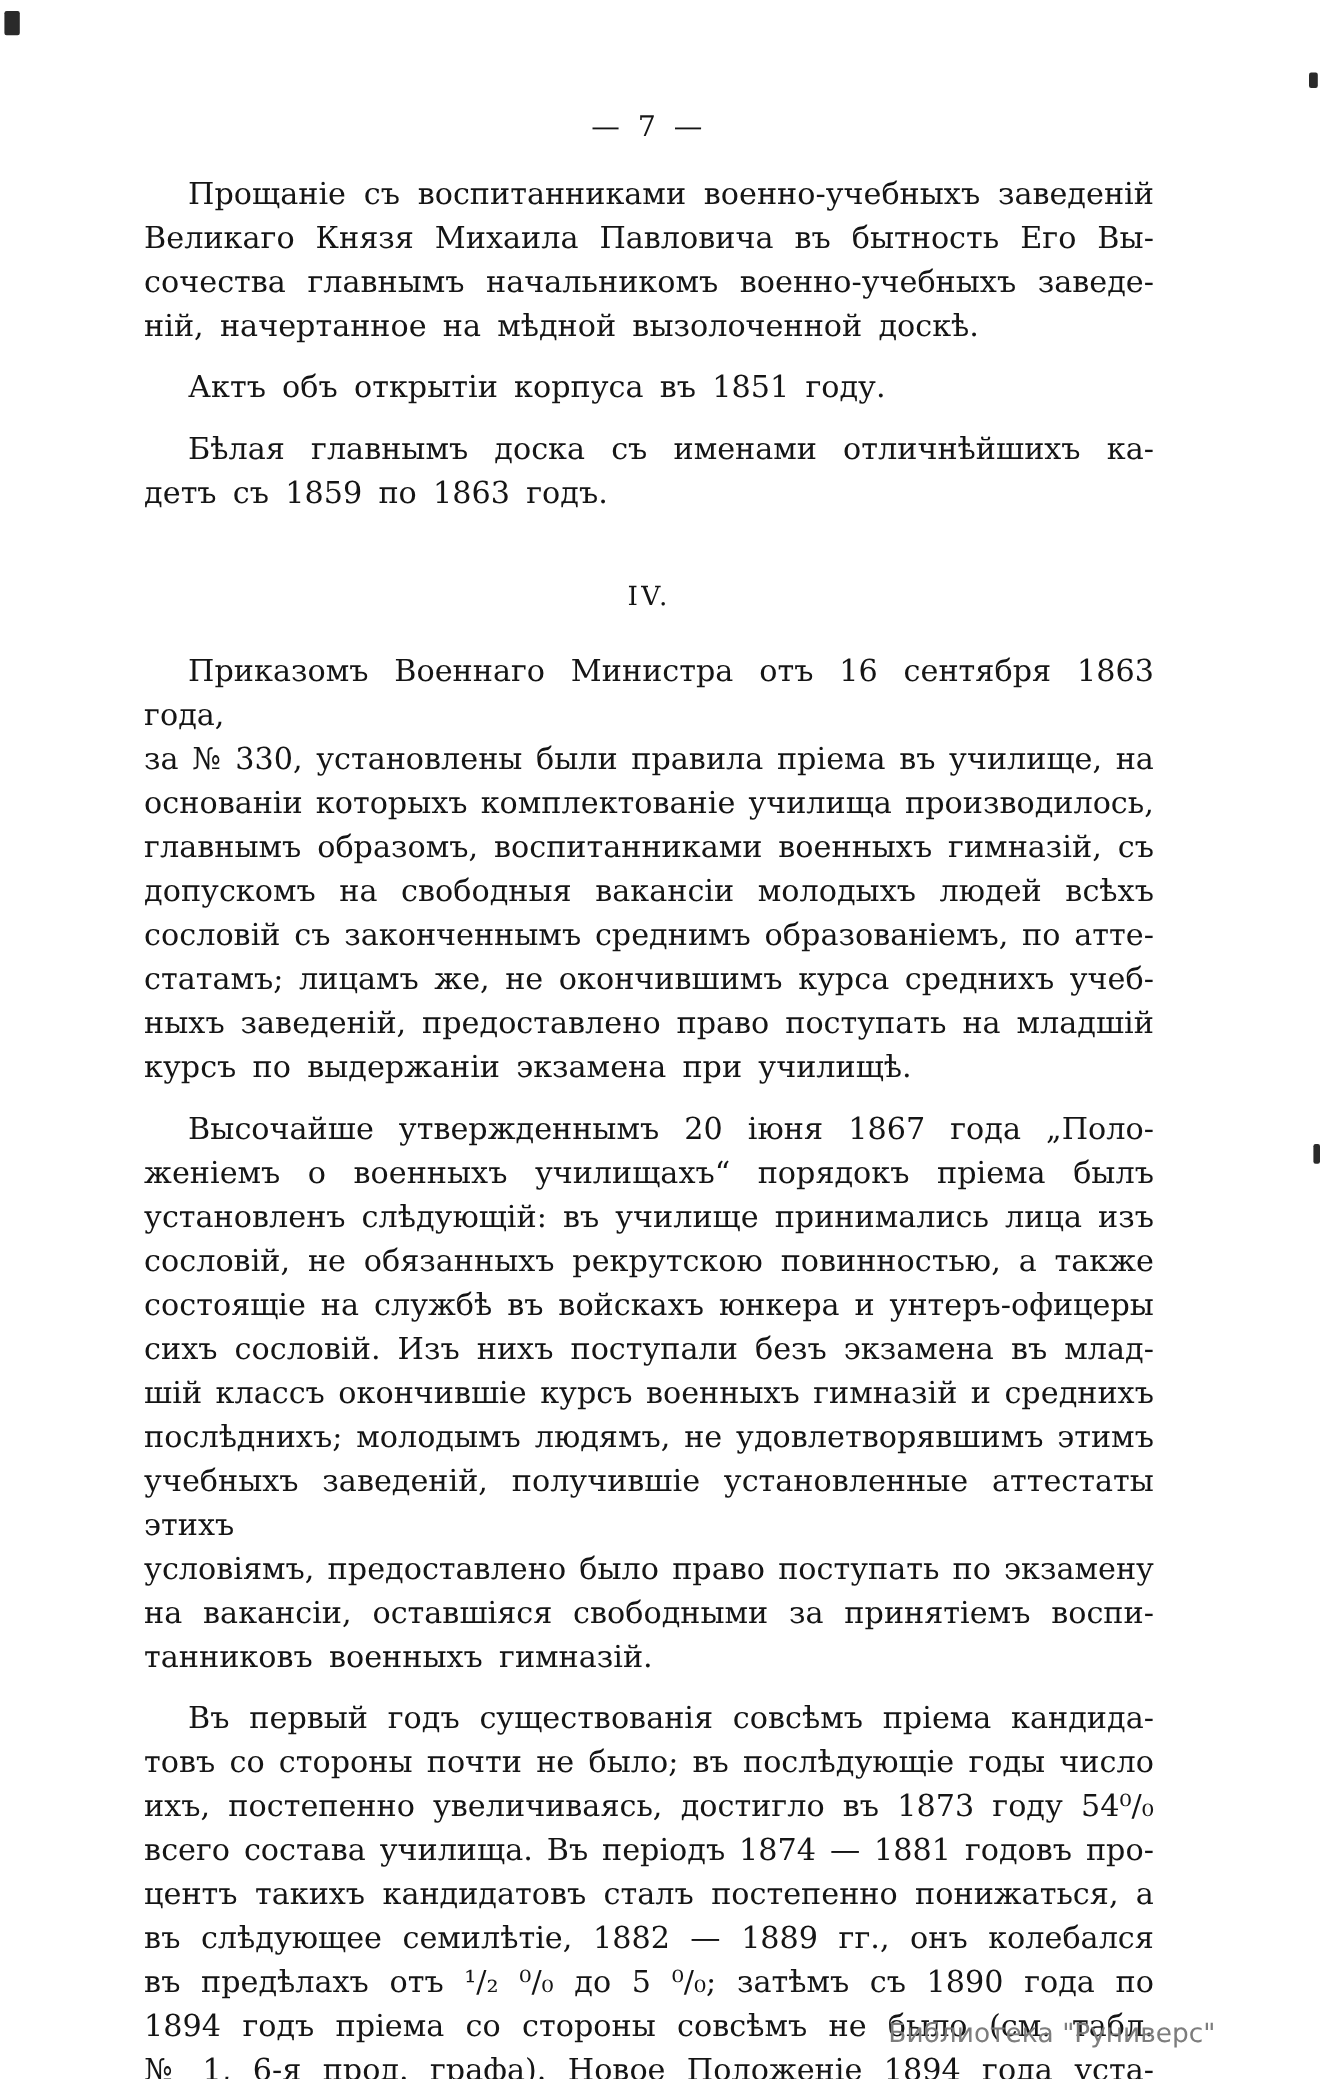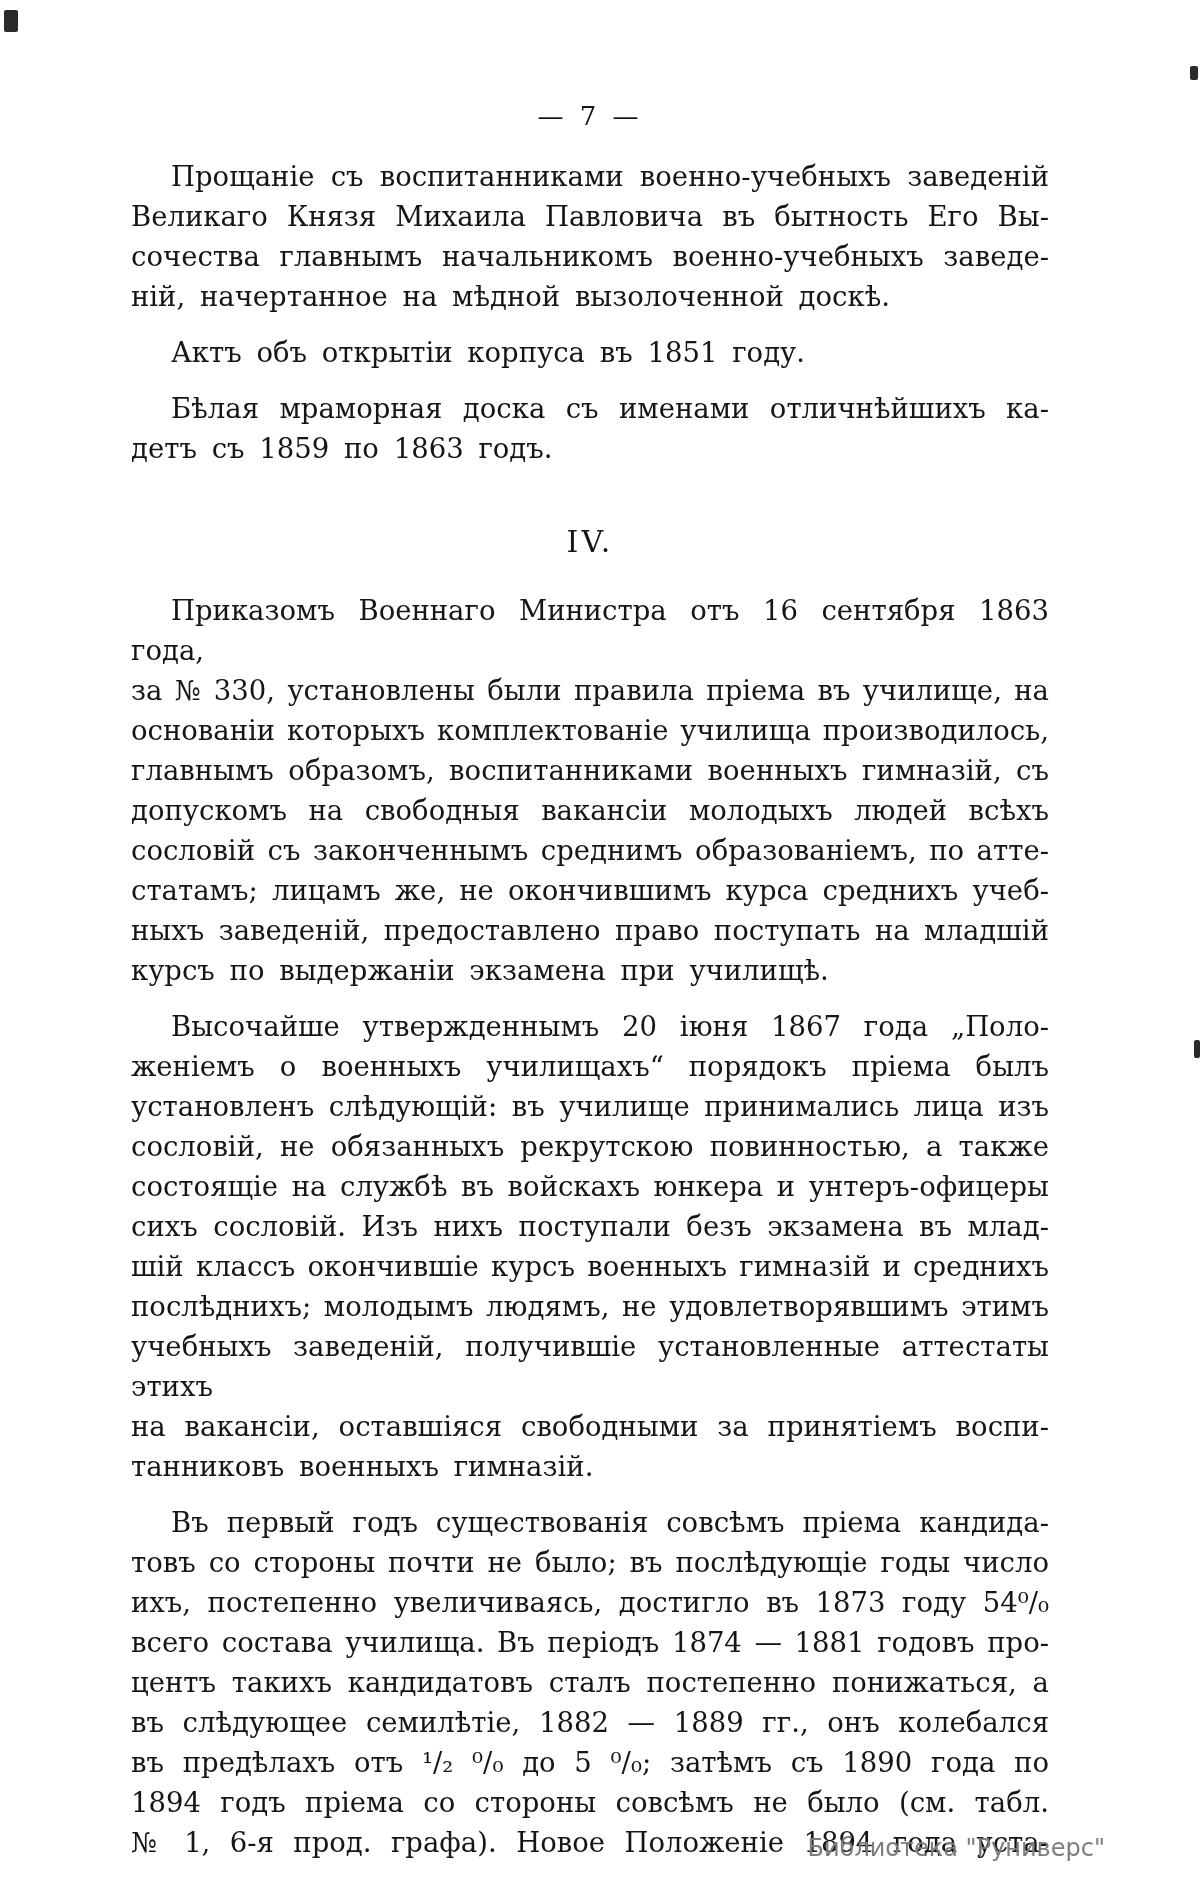--- a/index.html
+++ b/index.html
@@ -36,21 +36,21 @@
     word-spacing: 3px;
     white-space: normal;
   }
   .line.first { text-indent: 40px; }
   .line.last {
     text-align-last: left;
     word-spacing: 6px;
   }
   .section-heading {
     text-align: center;
-    font-size: 30px;
+    font-size: 24px;
     font-weight: normal;
     letter-spacing: 3px;
     margin: 52px 0 26px 0;
     line-height: 44px;
   }
   .watermark {
     position: absolute;
     right: 95px;
     bottom: 28px;
     font-family: "DejaVu Sans", "Liberation Sans", sans-serif;
@@ -81,21 +81,21 @@
         <div class="para">
           <div class="line first">Прощаніе съ воспитанниками военно-учебныхъ заведеній</div>
           <div class="line">Великаго Князя Михаила Павловича въ бытность Его Вы-</div>
           <div class="line">сочества главнымъ начальникомъ военно-учебныхъ заведе-</div>
           <div class="line last">ній, начертанное на мѣдной вызолоченной доскѣ.</div>
         </div>
         <div class="para">
           <div class="line first last">Актъ объ открытіи корпуса въ 1851 году.</div>
         </div>
         <div class="para">
-          <div class="line first">Бѣлая мраморная доска съ именами отличнѣйшихъ ка-</div>
+          <div class="line first">Бѣлая главнымъ доска съ именами отличнѣйшихъ ка-</div>
           <div class="line last">детъ съ 1859 по 1863 годъ.</div>
         </div>
       </div>
 
     <h2 class="section-heading">IV.</h2>
 
     <div id="section-paragraphs">
         <div class="para">
           <div class="line first">Приказомъ Военнаго Министра отъ 16 сентября 1863 года,</div>
           <div class="line">за № 330, установлены были правила пріема въ училище, на</div>
@@ -110,20 +110,21 @@
         <div class="para">
           <div class="line first">Высочайше утвержденнымъ 20 іюня 1867 года „Поло-</div>
           <div class="line">женіемъ о военныхъ училищахъ“ порядокъ пріема былъ</div>
           <div class="line">установленъ слѣдующій: въ училище принимались лица изъ</div>
           <div class="line">сословій, не обязанныхъ рекрутскою повинностью, а также</div>
           <div class="line">состоящіе на службѣ въ войскахъ юнкера и унтеръ-офицеры</div>
           <div class="line">сихъ сословій. Изъ нихъ поступали безъ экзамена въ млад-</div>
           <div class="line">шій классъ окончившіе курсъ военныхъ гимназій и среднихъ</div>
           <div class="line">послѣднихъ; молодымъ людямъ, не удовлетворявшимъ этимъ</div>
           <div class="line">учебныхъ заведеній, получившіе установленные аттестаты этихъ</div>
+          <div class="line">условіямъ, предоставлено было право поступать по экзамену</div>
           <div class="line">на вакансіи, оставшіяся свободными за принятіемъ воспи-</div>
           <div class="line last">танниковъ военныхъ гимназій.</div>
         </div>
         <div class="para">
           <div class="line first">Въ первый годъ существованія совсѣмъ пріема кандида-</div>
           <div class="line">товъ со стороны почти не было; въ послѣдующіе годы число</div>
           <div class="line">ихъ, постепенно увеличиваясь, достигло въ 1873 году 54⁰/₀</div>
           <div class="line">всего состава училища. Въ періодъ 1874 — 1881 годовъ про-</div>
           <div class="line">центъ такихъ кандидатовъ сталъ постепенно понижаться, а</div>
           <div class="line">въ слѣдующее семилѣтіе, 1882 — 1889 гг., онъ колебался</div>

